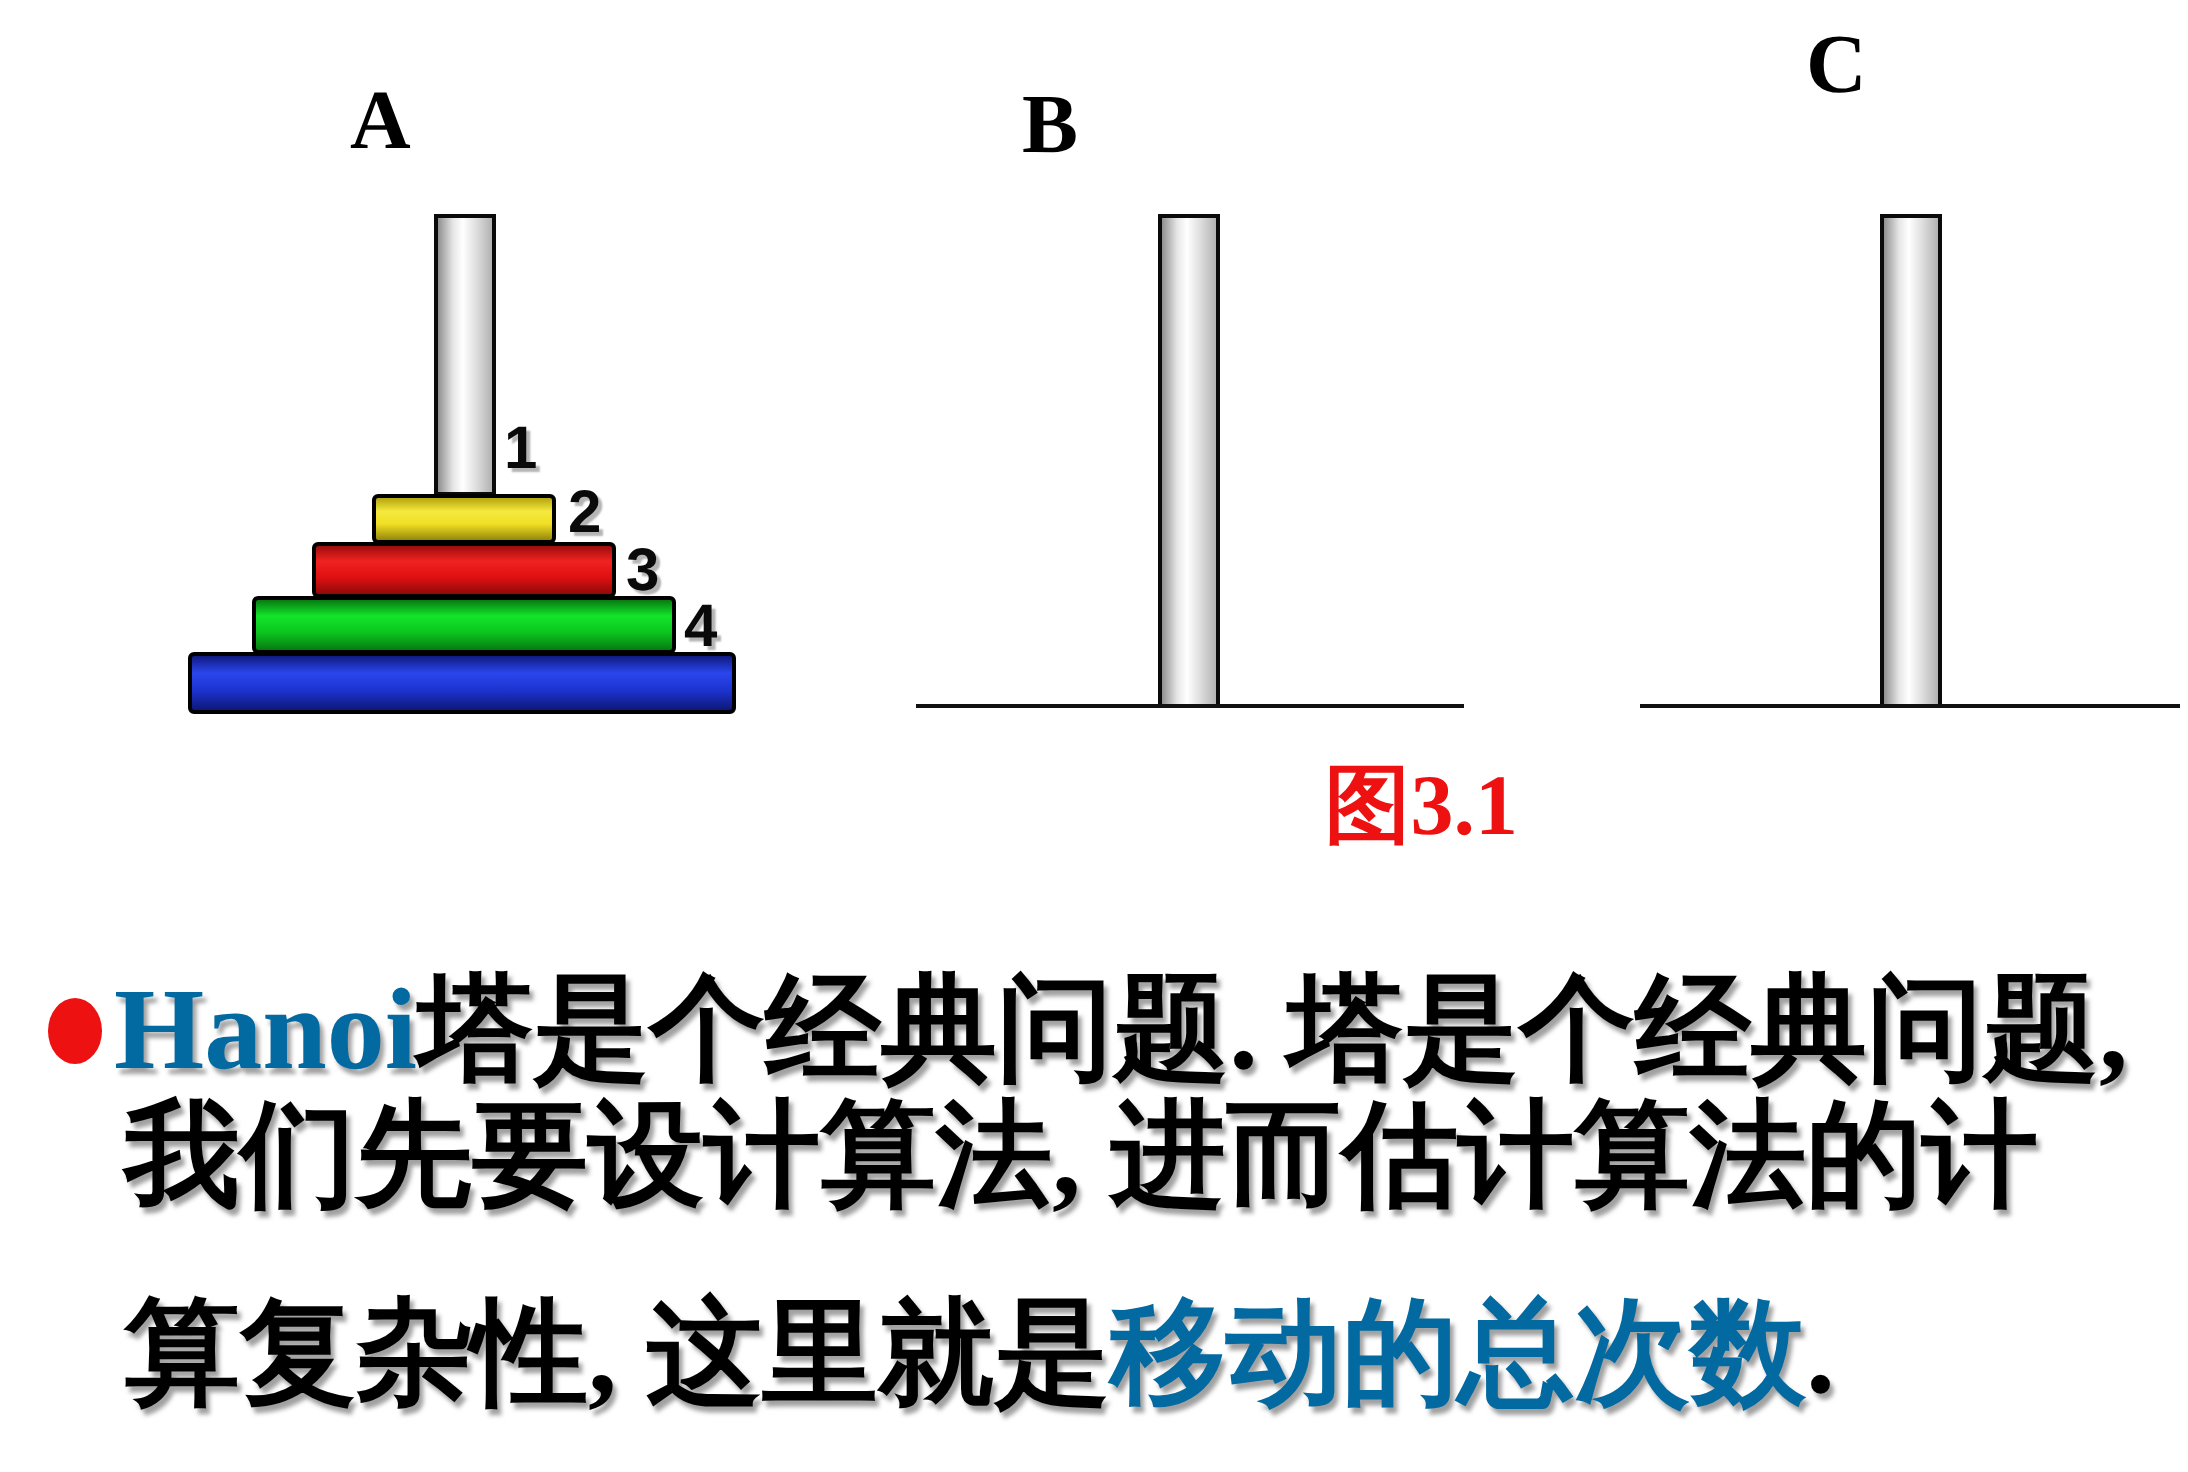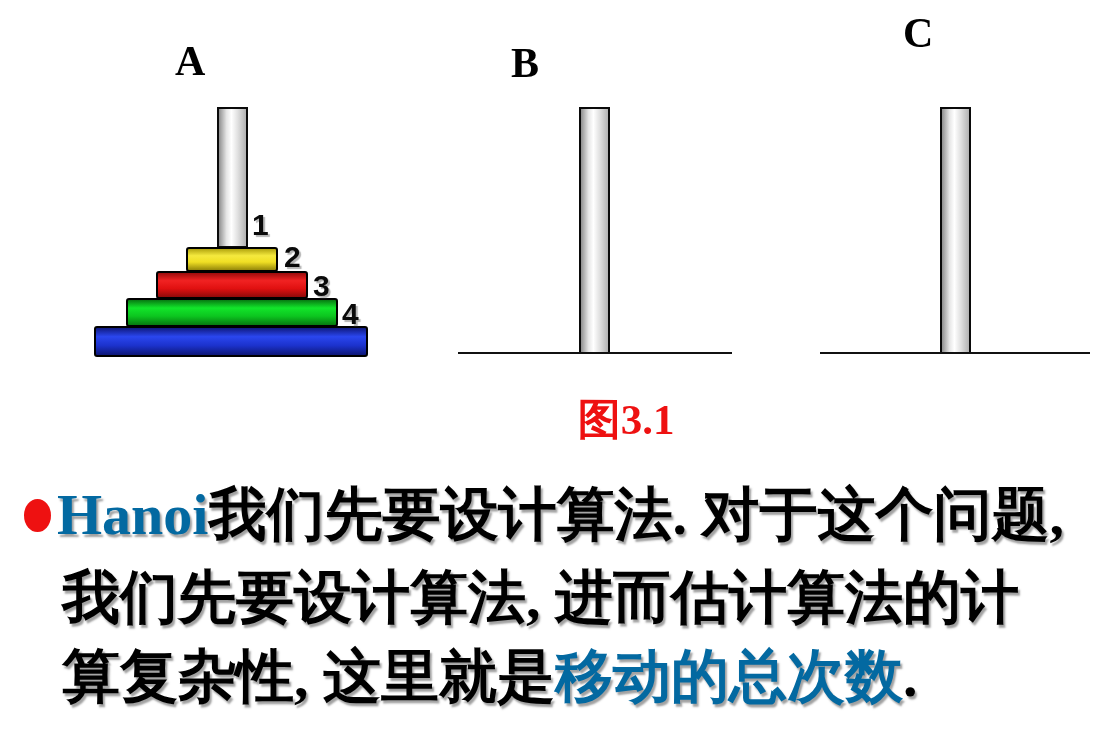--- a/index.html
+++ b/index.html
@@ -65,25 +65,25 @@
 <div class="abs disk-num" style="left:342px; top:299px;">4</div>
 
 <div class="abs tower-label" style="left:511px; top:42px;">B</div>
 <div class="abs peg" style="left:579px; top:107px; width:31px; height:247px;"></div>
 <div class="abs baseline" style="left:458px; top:352px; width:274px;"></div>
 
 <div class="abs tower-label" style="left:903px; top:12px;">C</div>
 <div class="abs peg" style="left:940px; top:107px; width:31px; height:247px;"></div>
 <div class="abs baseline" style="left:820px; top:352px; width:270px;"></div>
 
-<div class="abs fig-caption" style="left:493px; top:396px;">图3.1</div>
+<div class="abs fig-caption" style="left:493px; top:380px;text-align:right;">图3.1</div>
 
 <div class="abs bullet-dot" style="left:24px; top:499px;"></div>
 
 <div class="abs bodyline" style="left:57px; top:483px;">
-  <span class="blue-text">Hanoi</span><span>我们先要设计算法. 对于这个问题,</span>
+  <span class="blue-text">Hanoi</span><span>塔是个经典问题. 塔是个经典问题,</span>
 </div>
 
-<div class="abs bodyline" style="left:62px; top:566px;">我们先要设计算法, 进而估计算法的计</div>
+<div class="abs bodyline" style="left:62px; top:546px;">我们先要设计算法, 进而估计算法的计</div>
 
 <div class="abs bodyline" style="left:62px; top:645px;">
   <span>算复杂性, 这里就是</span><span class="blue-text">移动的总次数</span><span>.</span>
 </div>
 
 </body></html>

